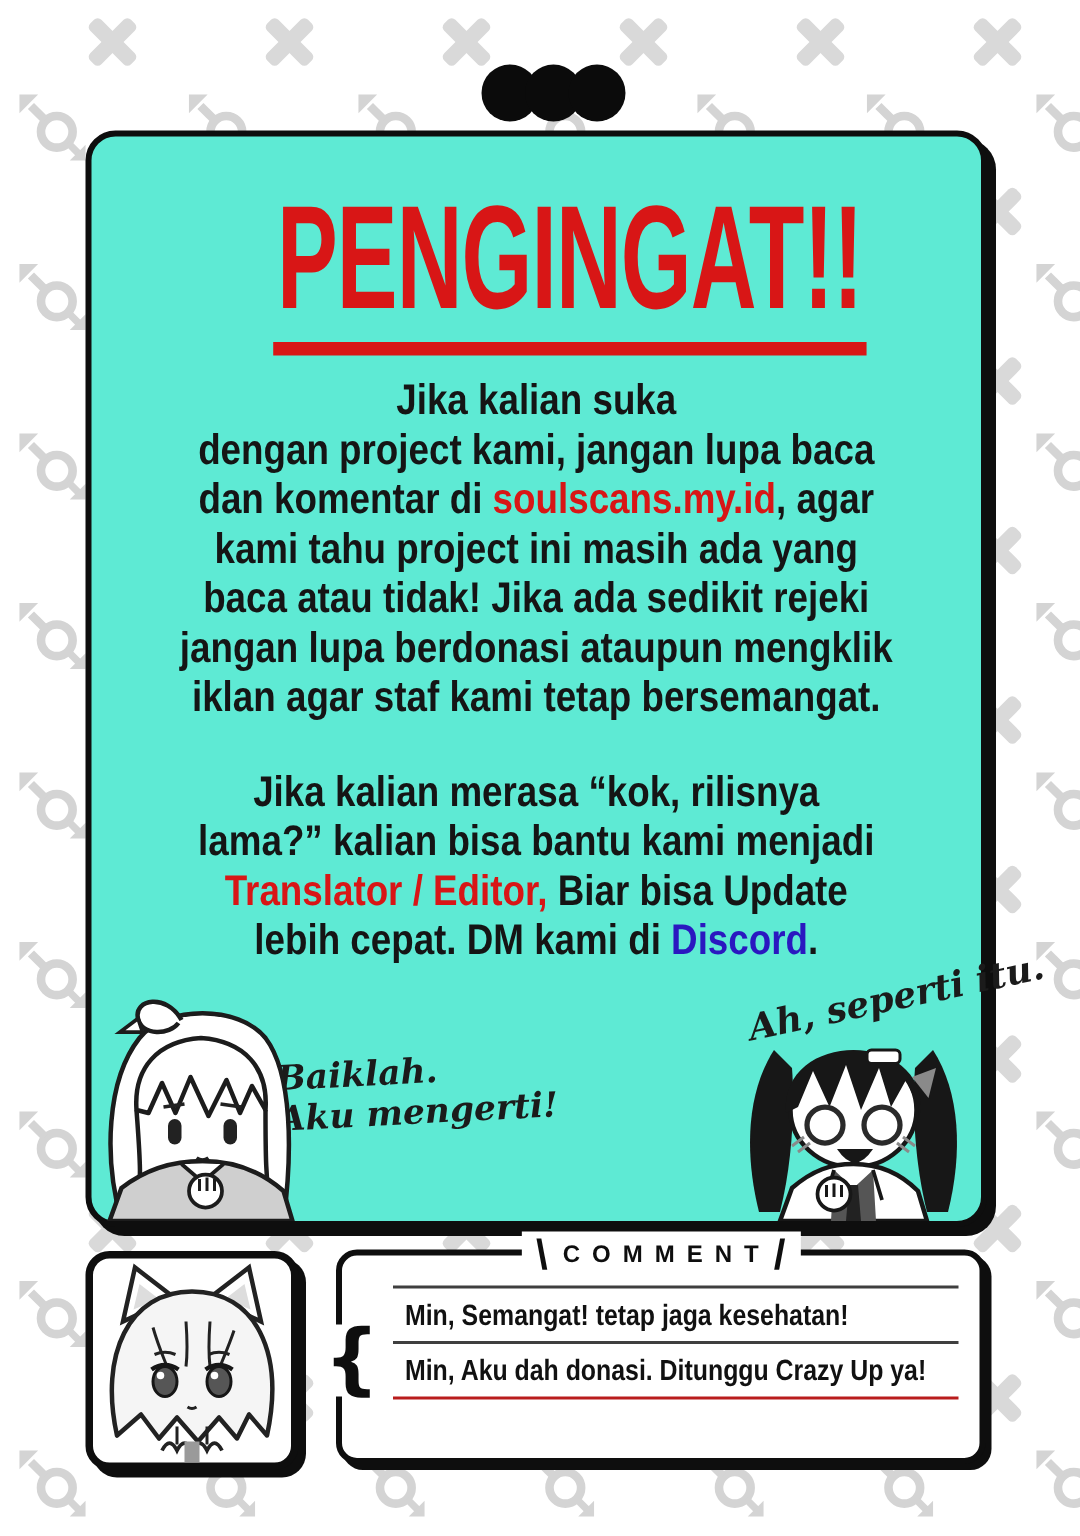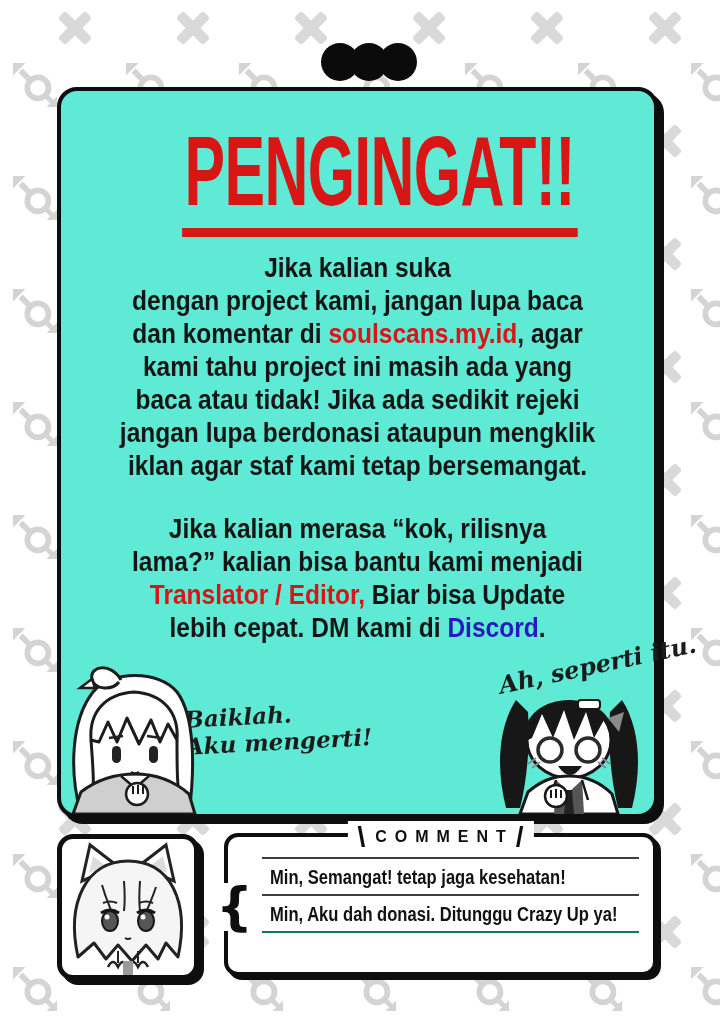--- a/index.html
+++ b/index.html
@@ -47,21 +47,21 @@
           box-shadow:4px 4px 0 var(--ink,#0e0e0e);}
   .bubble-header{position:absolute;top:-16px;left:50%;transform:translateX(-50%);background:#fff;
                  padding:0 10px;white-space:nowrap;font-weight:bold;color:#0e0e0e;display:flex;align-items:center;}
   .hlabel{font-size:16px;letter-spacing:8px;margin:0 2px 0 10px;}
   .hslash{font-size:28px;font-weight:bold;}
   .bubble-notch{position:absolute;left:-12px;top:46px;width:18px;height:48px;background:#fff;
                 font-family:"DejaVu Sans",sans-serif;font-weight:bold;font-size:52px;line-height:46px;
                 color:#0e0e0e;text-align:center;}
   .comment-list{position:absolute;left:16px;right:14px;top:20px;margin-left:18px;}
   .comment-row{border-top:2px solid #3f3f3f;padding:7px 0 6px 8px;}
-  .comment-row:last-child{border-bottom:2px solid #0f766e;}
+  .comment-row:last-child{border-bottom:2px solid #b91c1c;}
   .ctext{display:inline-block;font-weight:bold;font-size:19.5px;line-height:22px;color:#111;
          white-space:nowrap;transform:scaleX(0.85);transform-origin:0 50%;}
 </style>
 </head>
 <body>
 
 <div class="page">
 
   <svg class="defs" aria-hidden="true">
     <symbol id="sym-x" viewBox="0 0 48 48">

